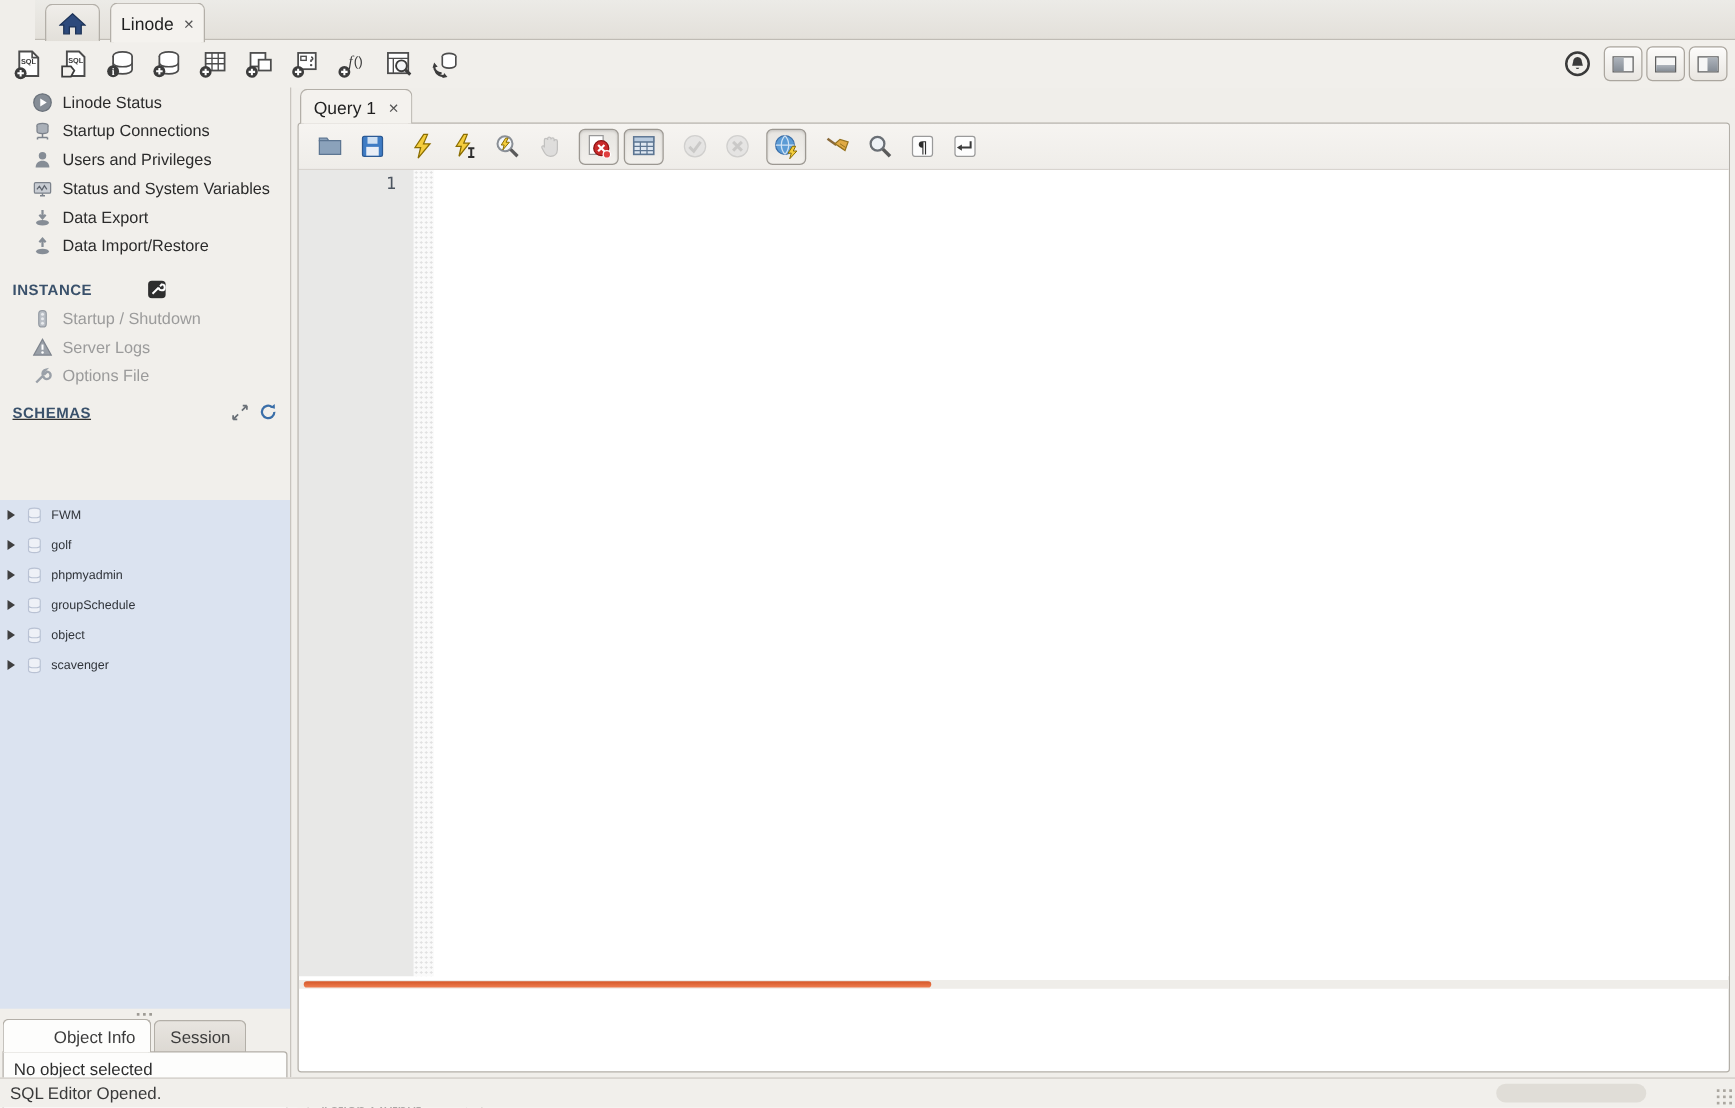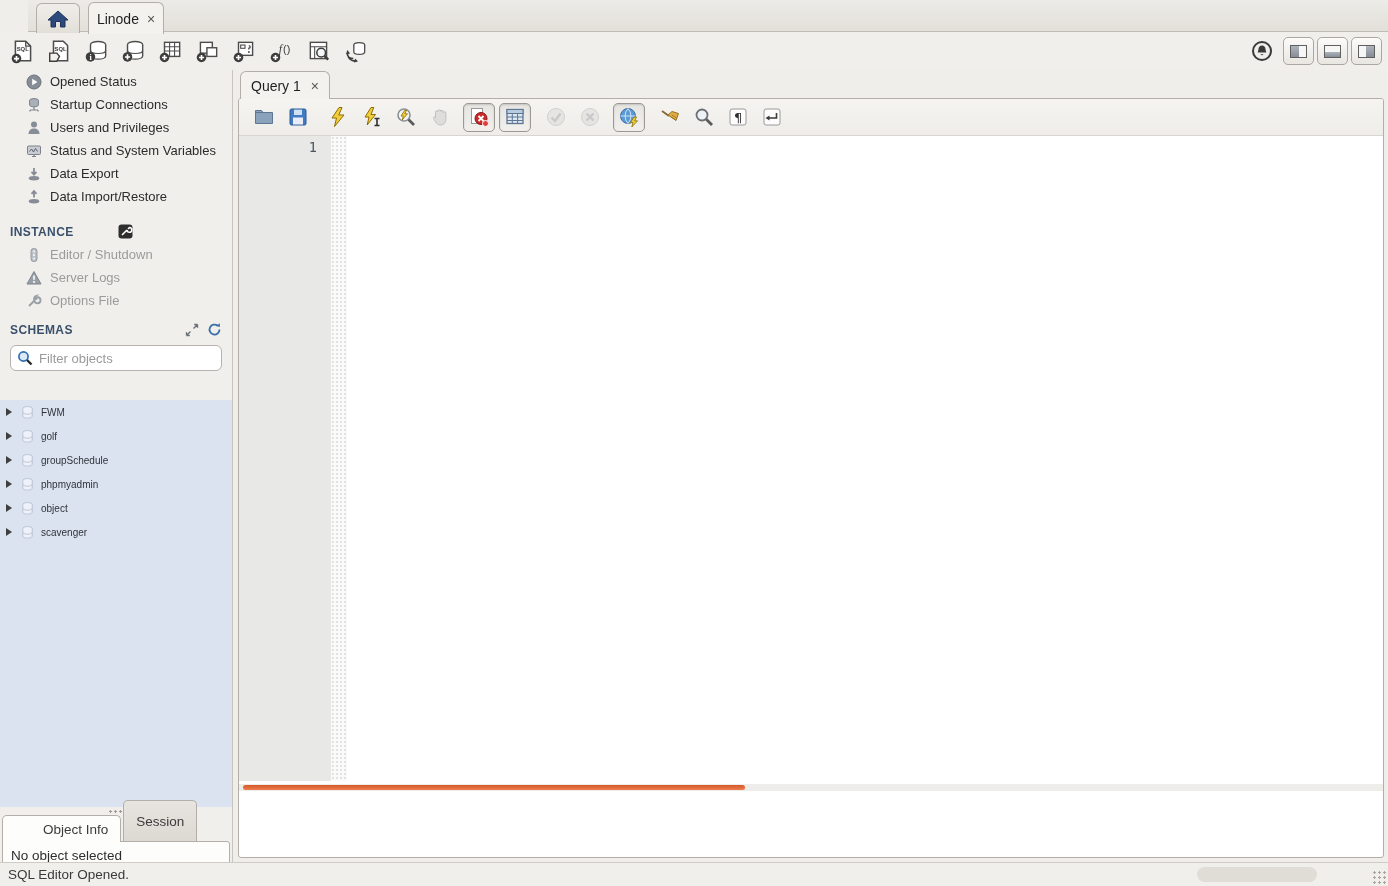--- a/index.html
+++ b/index.html
@@ -39,39 +39,39 @@
 
   
   .sidebar { position:absolute; left:0; top:70px; width:233px; height:792px;
     background:#f1efeb; border-right:1px solid #c8c4be; }
   .section-title { font-size:12px; font-weight:bold; letter-spacing:.4px; color:#3a516b;
     padding:8px 0 4px 10px; display:flex; align-items:center; gap:6px; }
   .side-item { display:flex; align-items:center; gap:8px; height:23px; padding-left:26px;
     white-space:nowrap; overflow:hidden; cursor:default; }
   .side-item .lbl { font-size:13px; color:#2b2b2b; }
   .side-item.disabled .lbl { color:#9b9b9b; }
-  .schemas-head { display:flex; align-items:flex-end; padding:10px 10px 4px 10px; }
+  .schemas-head { display:flex; align-items:flex-end; padding:10px 10px 4px 10px;text-decoration:underline; }
   .schemas-head .title { font-size:12px; font-weight:bold; letter-spacing:.4px; color:#3a516b; }
   .schemas-head .spacer { flex:1; }
   .filter-box { margin:4px 10px 6px 10px; height:26px; background:#fff; border:1px solid #b7b3ac;
     border-radius:6px; display:flex; align-items:center; padding:0 6px; gap:6px; }
   .filter-box input { border:none; outline:none; flex:1; font-size:13px; font-family:inherit; color:#333; background:transparent; }
   .filter-box input::placeholder { color:#9a9a9a; }
   .schema-tree { position:absolute; left:0; top:330px; width:232px; height:407px; background:#dbe3f0; }
   .tree-row { display:flex; align-items:center; height:24px; gap:6px; padding-left:4px; cursor:default; }
   .tri { width:0; height:0; border-left:6px solid #3f3f3f; border-top:4.5px solid transparent;
     border-bottom:4.5px solid transparent; margin:0 2px; }
   .tree-row .lbl { font-size:10px; color:#30343a; }
 
   .h-splitter { position:absolute; left:0; top:737px; width:232px; height:8px; display:flex; align-items:center; justify-content:center; }
   .grip-dots { width:16px; height:5px;
     background-image:radial-gradient(#9d9a94 1px, transparent 1.2px); background-size:5px 5px; background-position:0 0; }
 
   .info-tabs { position:absolute; left:2px; top:745px; height:27px; display:flex; align-items:flex-end; gap:2px; }
-  .info-tab { height:42px; padding:0 12px; display:flex; align-items:center; border:1px solid #b3afa8;
+  .info-tab { height:26px; padding:0 12px; display:flex; align-items:center; border:1px solid #b3afa8;
     border-bottom:none; border-radius:5px 5px 0 0; background:linear-gradient(#e8e5e0,#dcd8d2);
     font-size:13.5px; color:#3c3c3c; }
   .info-tab.active { background:#fdfdfc; height:27px; z-index:2;padding-left:40px; }
   .info-body { position:absolute; left:2px; top:771px; width:228px; height:88px; background:#fdfdfc;
     border:1px solid #b3afa8; border-radius:0 3px 3px 3px; padding:6px 8px; font-size:13.5px; color:#2e2e2e; }
 
   
   .main { position:absolute; left:234px; top:70px; width:1154px; height:792px; }
   .query-tabbar { position:absolute; left:0; top:0; width:100%; height:28px; }
   .query-tab { position:absolute; left:6px; top:1px; height:28px; padding:0 10px; display:flex; align-items:center; gap:8px;
@@ -244,21 +244,21 @@
 </div>
 
 <div class="sidebar">
 
 
   <div class="side-item">
     <svg width="16" height="16" viewBox="0 0 16 16">
       <circle cx="8" cy="8" r="7" fill="#868d96" stroke="#6b727b"></circle>
       <path d="M6.2 4.8 L11.4 8 L6.2 11.2 Z" fill="#fff"></path>
     </svg>
-    <span class="lbl">Opened Status</span>
+    <span class="lbl">Linode Status</span>
   </div>
   <div class="side-item">
     <svg width="16" height="16" viewBox="0 0 16 16">
       <ellipse cx="8" cy="3.4" rx="4.4" ry="1.8" fill="#aab0b8" stroke="#7c828b"></ellipse>
       <path d="M3.6 3.4 V8 c0 1 2 1.8 4.4 1.8 S12.4 9 12.4 8 V3.4" fill="#aab0b8" stroke="#7c828b"></path>
       <path d="M8 9.8 V13 M4 13 H12 M4 13 V14.6 M12 13 V14.6" stroke="#7c828b" stroke-width="1.2" fill="none"></path>
     </svg>
     <span class="lbl">Startup Connections</span>
   </div>
   <div class="side-item">
@@ -299,21 +299,21 @@
     </svg>
   </div>
 
   <div class="side-item disabled">
     <svg width="16" height="16" viewBox="0 0 16 16">
       <rect x="5" y="1.5" width="6" height="13" rx="2.6" fill="#b9bec5" stroke="#959ba3"></rect>
       <circle cx="8" cy="4.4" r="1.2" fill="#e8eaed"></circle>
         <circle cx="8" cy="8" r="1.2" fill="#e8eaed"></circle>
         <circle cx="8" cy="11.6" r="1.2" fill="#e8eaed"></circle>
     </svg>
-    <span class="lbl">Editor / Shutdown</span>
+    <span class="lbl">Startup / Shutdown</span>
   </div>
   <div class="side-item disabled">
     <svg width="16" height="16" viewBox="0 0 16 16">
       <path d="M8 1.5 L15 14 H1 Z" fill="#9aa0a8" stroke="#7e848d"></path>
       <path d="M8 5.5 V9.8" stroke="#fff" stroke-width="1.6"></path>
         <circle cx="8" cy="12" r="1" fill="#fff"></circle>
     </svg>
     <span class="lbl">Server Logs</span>
   </div>
   <div class="side-item disabled">
@@ -329,27 +329,20 @@
     <svg width="14" height="14" viewBox="0 0 14 14" style="margin-right:8px;">
       <path d="M8.5 5.5 L12.5 1.5 M12.5 1.5 H9.2 M12.5 1.5 V4.8 M5.5 8.5 L1.5 12.5 M1.5 12.5 H4.8 M1.5 12.5 V9.2" fill="none" stroke="#6a7widt7" stroke-width="1.4"></path>
       <path d="M8.5 5.5 L12.5 1.5 M12.5 1.5 H9.2 M12.5 1.5 V4.8 M5.5 8.5 L1.5 12.5 M1.5 12.5 H4.8 M1.5 12.5 V9.2" fill="none" stroke="#6a7077" stroke-width="1.4"></path>
     </svg>
     <svg width="15" height="15" viewBox="0 0 15 15">
       <path d="M12.5 7.5 a5 5 0 1 1 -1.8 -3.8" fill="none" stroke="#3a6ea8" stroke-width="1.8"></path>
       <path d="M12.8 1.2 L12.9 5 L9.2 4 Z" fill="#3a6ea8"></path>
     </svg>
   </div>
 
-  <div class="filter-box">
-    <svg width="16" height="16" viewBox="0 0 16 16">
-      <circle cx="6.5" cy="6.5" r="4.6" fill="#dce9f6" stroke="#2f6fb2" stroke-width="1.7"></circle>
-      <path d="M10 10 L14.5 14.5" stroke="#2b2b2b" stroke-width="2.4"></path>
-    </svg>
-    <input type="text" placeholder="Filter objects" style="">
-  </div>
 
   <div class="schema-tree">
     <div class="tree-row">
       <span class="tri"></span>
       <svg width="15" height="15" viewBox="0 0 16 16">
           <ellipse cx="8" cy="3.6" rx="5" ry="2" fill="#eef1f7" stroke="#b9c2d4"></ellipse>
           <path d="M3 3.6 V12 c0 1.1 2.2 2 5 2 s5 -.9 5 -2 V3.6 M3 7.8 c0 1.1 2.2 2 5 2 s5 -.9 5 -2" fill="#eef1f7" stroke="#b9c2d4"></path>
         </svg>
       <span class="lbl">FWM</span>
     </div>
@@ -360,29 +353,29 @@
           <path d="M3 3.6 V12 c0 1.1 2.2 2 5 2 s5 -.9 5 -2 V3.6 M3 7.8 c0 1.1 2.2 2 5 2 s5 -.9 5 -2" fill="#eef1f7" stroke="#b9c2d4"></path>
         </svg>
       <span class="lbl">golf</span>
     </div>
     <div class="tree-row">
       <span class="tri"></span>
       <svg width="15" height="15" viewBox="0 0 16 16">
           <ellipse cx="8" cy="3.6" rx="5" ry="2" fill="#eef1f7" stroke="#b9c2d4"></ellipse>
           <path d="M3 3.6 V12 c0 1.1 2.2 2 5 2 s5 -.9 5 -2 V3.6 M3 7.8 c0 1.1 2.2 2 5 2 s5 -.9 5 -2" fill="#eef1f7" stroke="#b9c2d4"></path>
         </svg>
-      <span class="lbl">groupSchedule</span>
+      <span class="lbl">phpmyadmin</span>
     </div>
     <div class="tree-row">
       <span class="tri"></span>
       <svg width="15" height="15" viewBox="0 0 16 16">
           <ellipse cx="8" cy="3.6" rx="5" ry="2" fill="#eef1f7" stroke="#b9c2d4"></ellipse>
           <path d="M3 3.6 V12 c0 1.1 2.2 2 5 2 s5 -.9 5 -2 V3.6 M3 7.8 c0 1.1 2.2 2 5 2 s5 -.9 5 -2" fill="#eef1f7" stroke="#b9c2d4"></path>
         </svg>
-      <span class="lbl">phpmyadmin</span>
+      <span class="lbl">groupSchedule</span>
     </div>
     <div class="tree-row">
       <span class="tri"></span>
       <svg width="15" height="15" viewBox="0 0 16 16">
           <ellipse cx="8" cy="3.6" rx="5" ry="2" fill="#eef1f7" stroke="#b9c2d4"></ellipse>
           <path d="M3 3.6 V12 c0 1.1 2.2 2 5 2 s5 -.9 5 -2 V3.6 M3 7.8 c0 1.1 2.2 2 5 2 s5 -.9 5 -2" fill="#eef1f7" stroke="#b9c2d4"></path>
         </svg>
       <span class="lbl">object</span>
     </div>
     <div class="tree-row">

